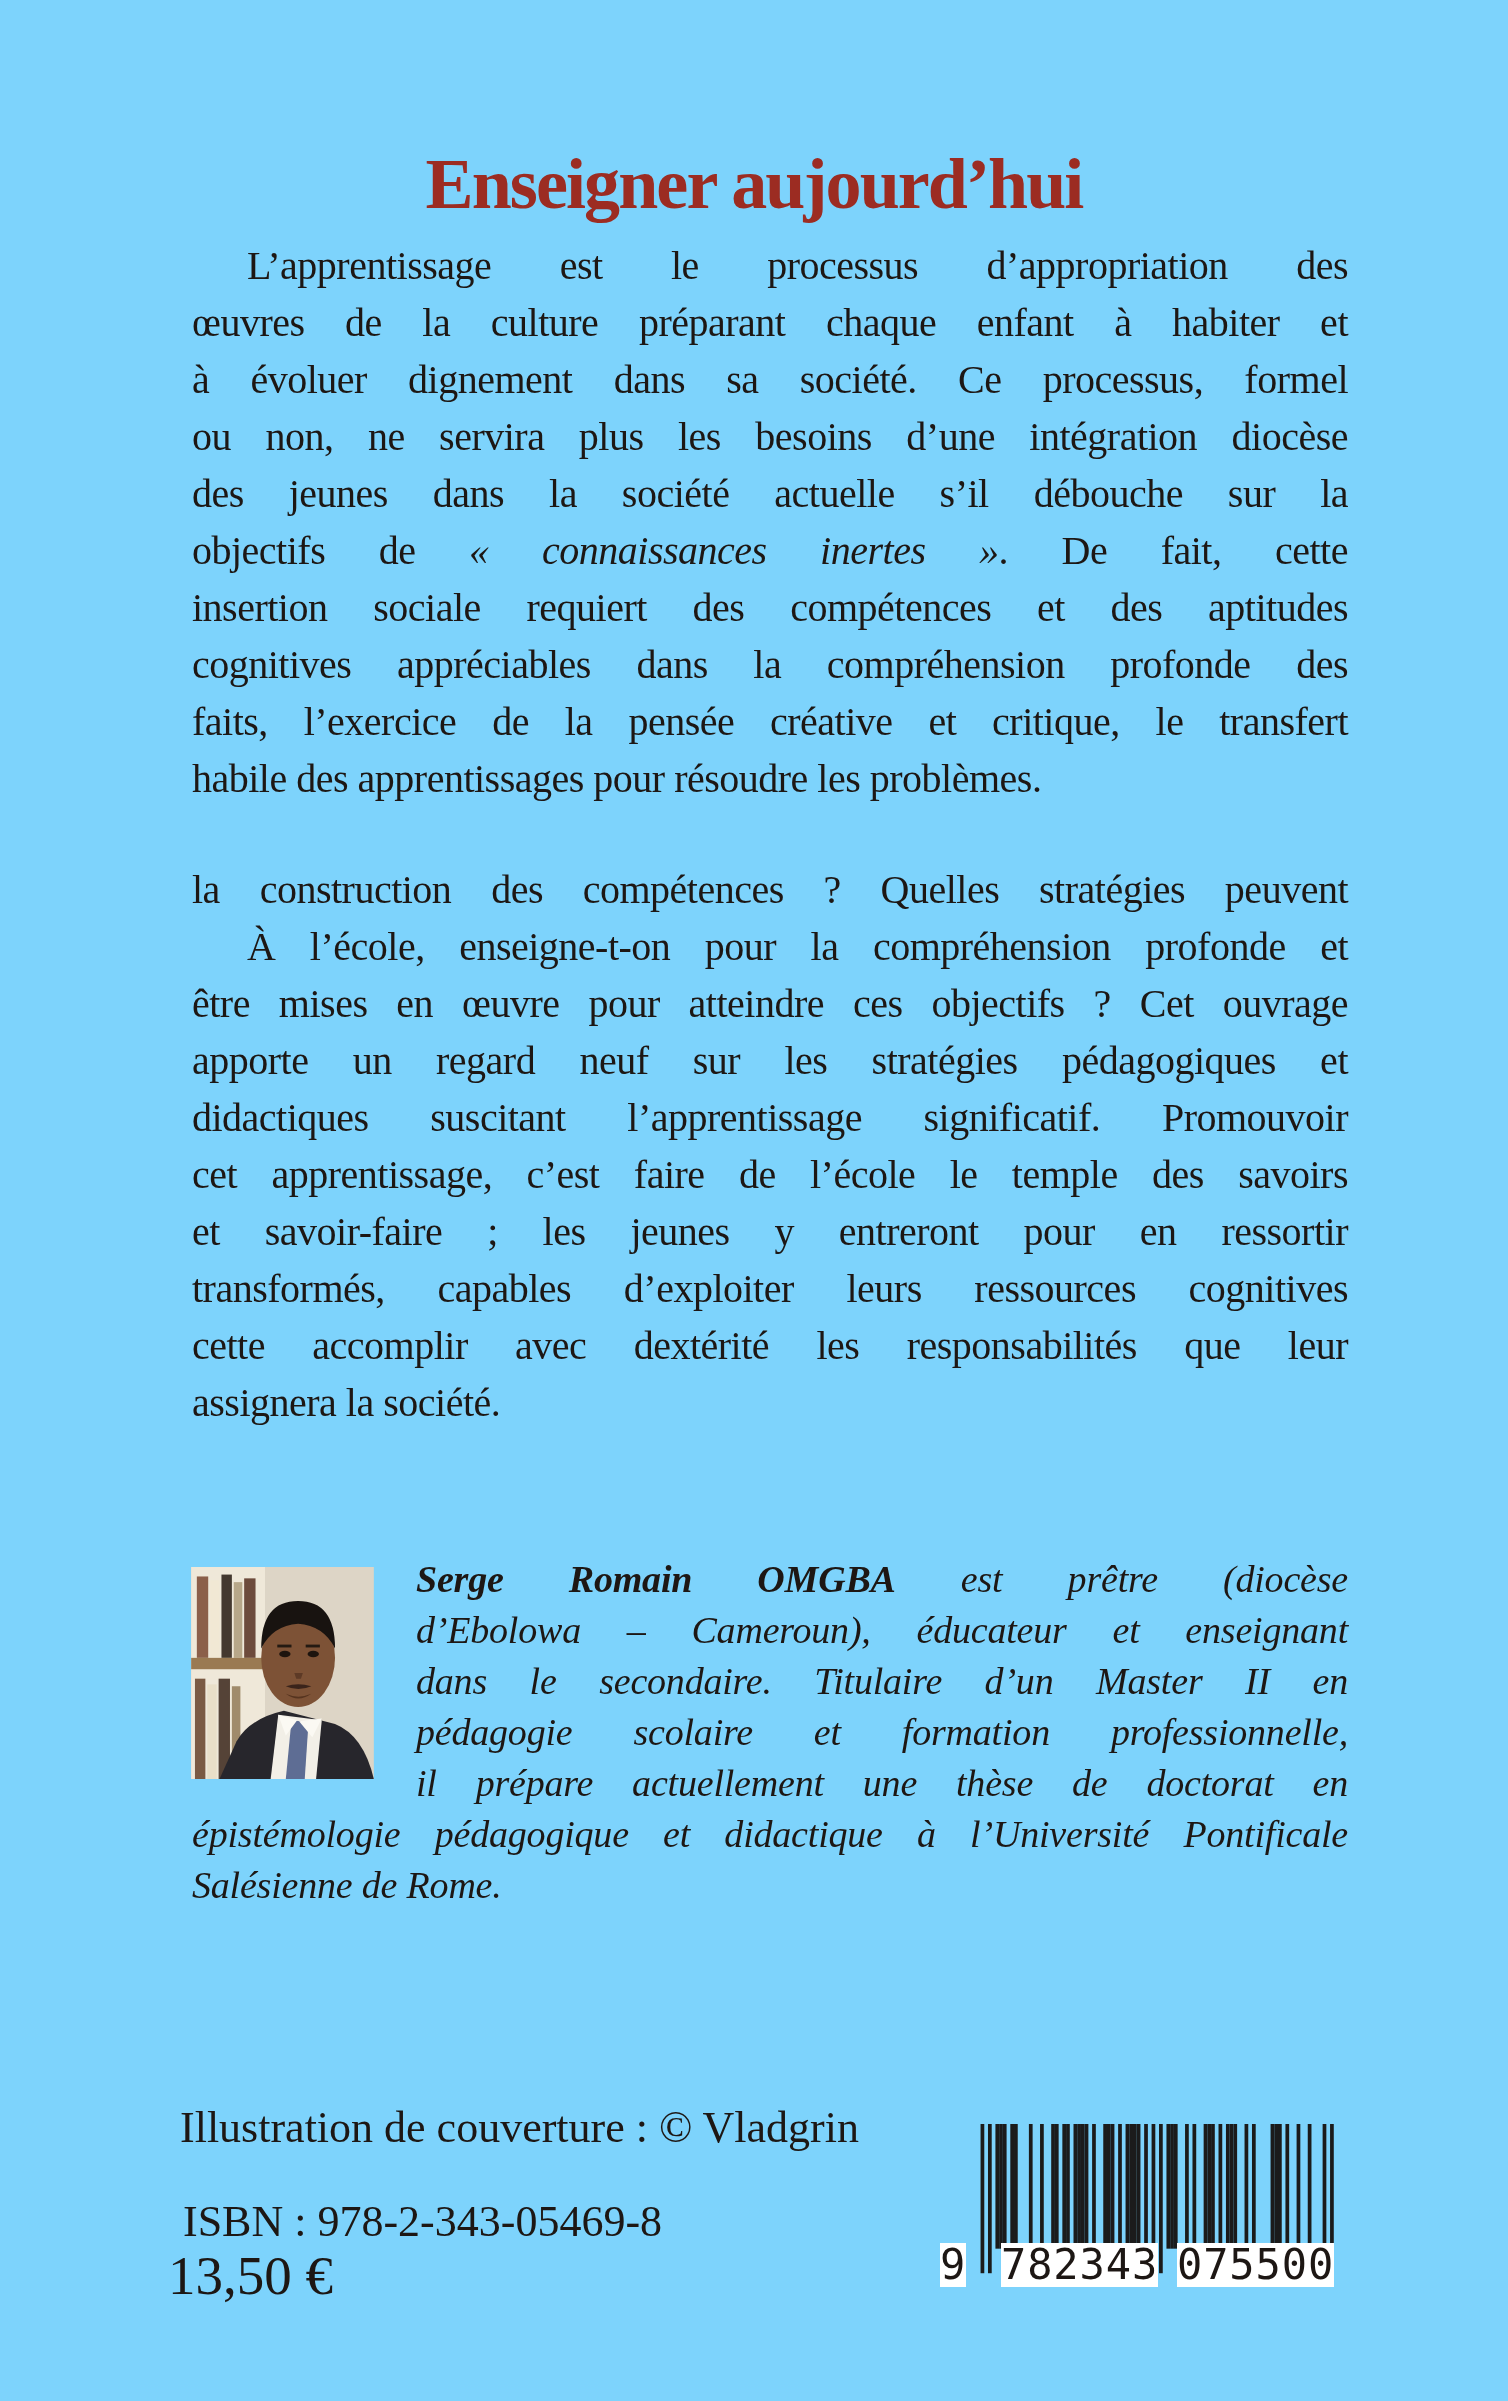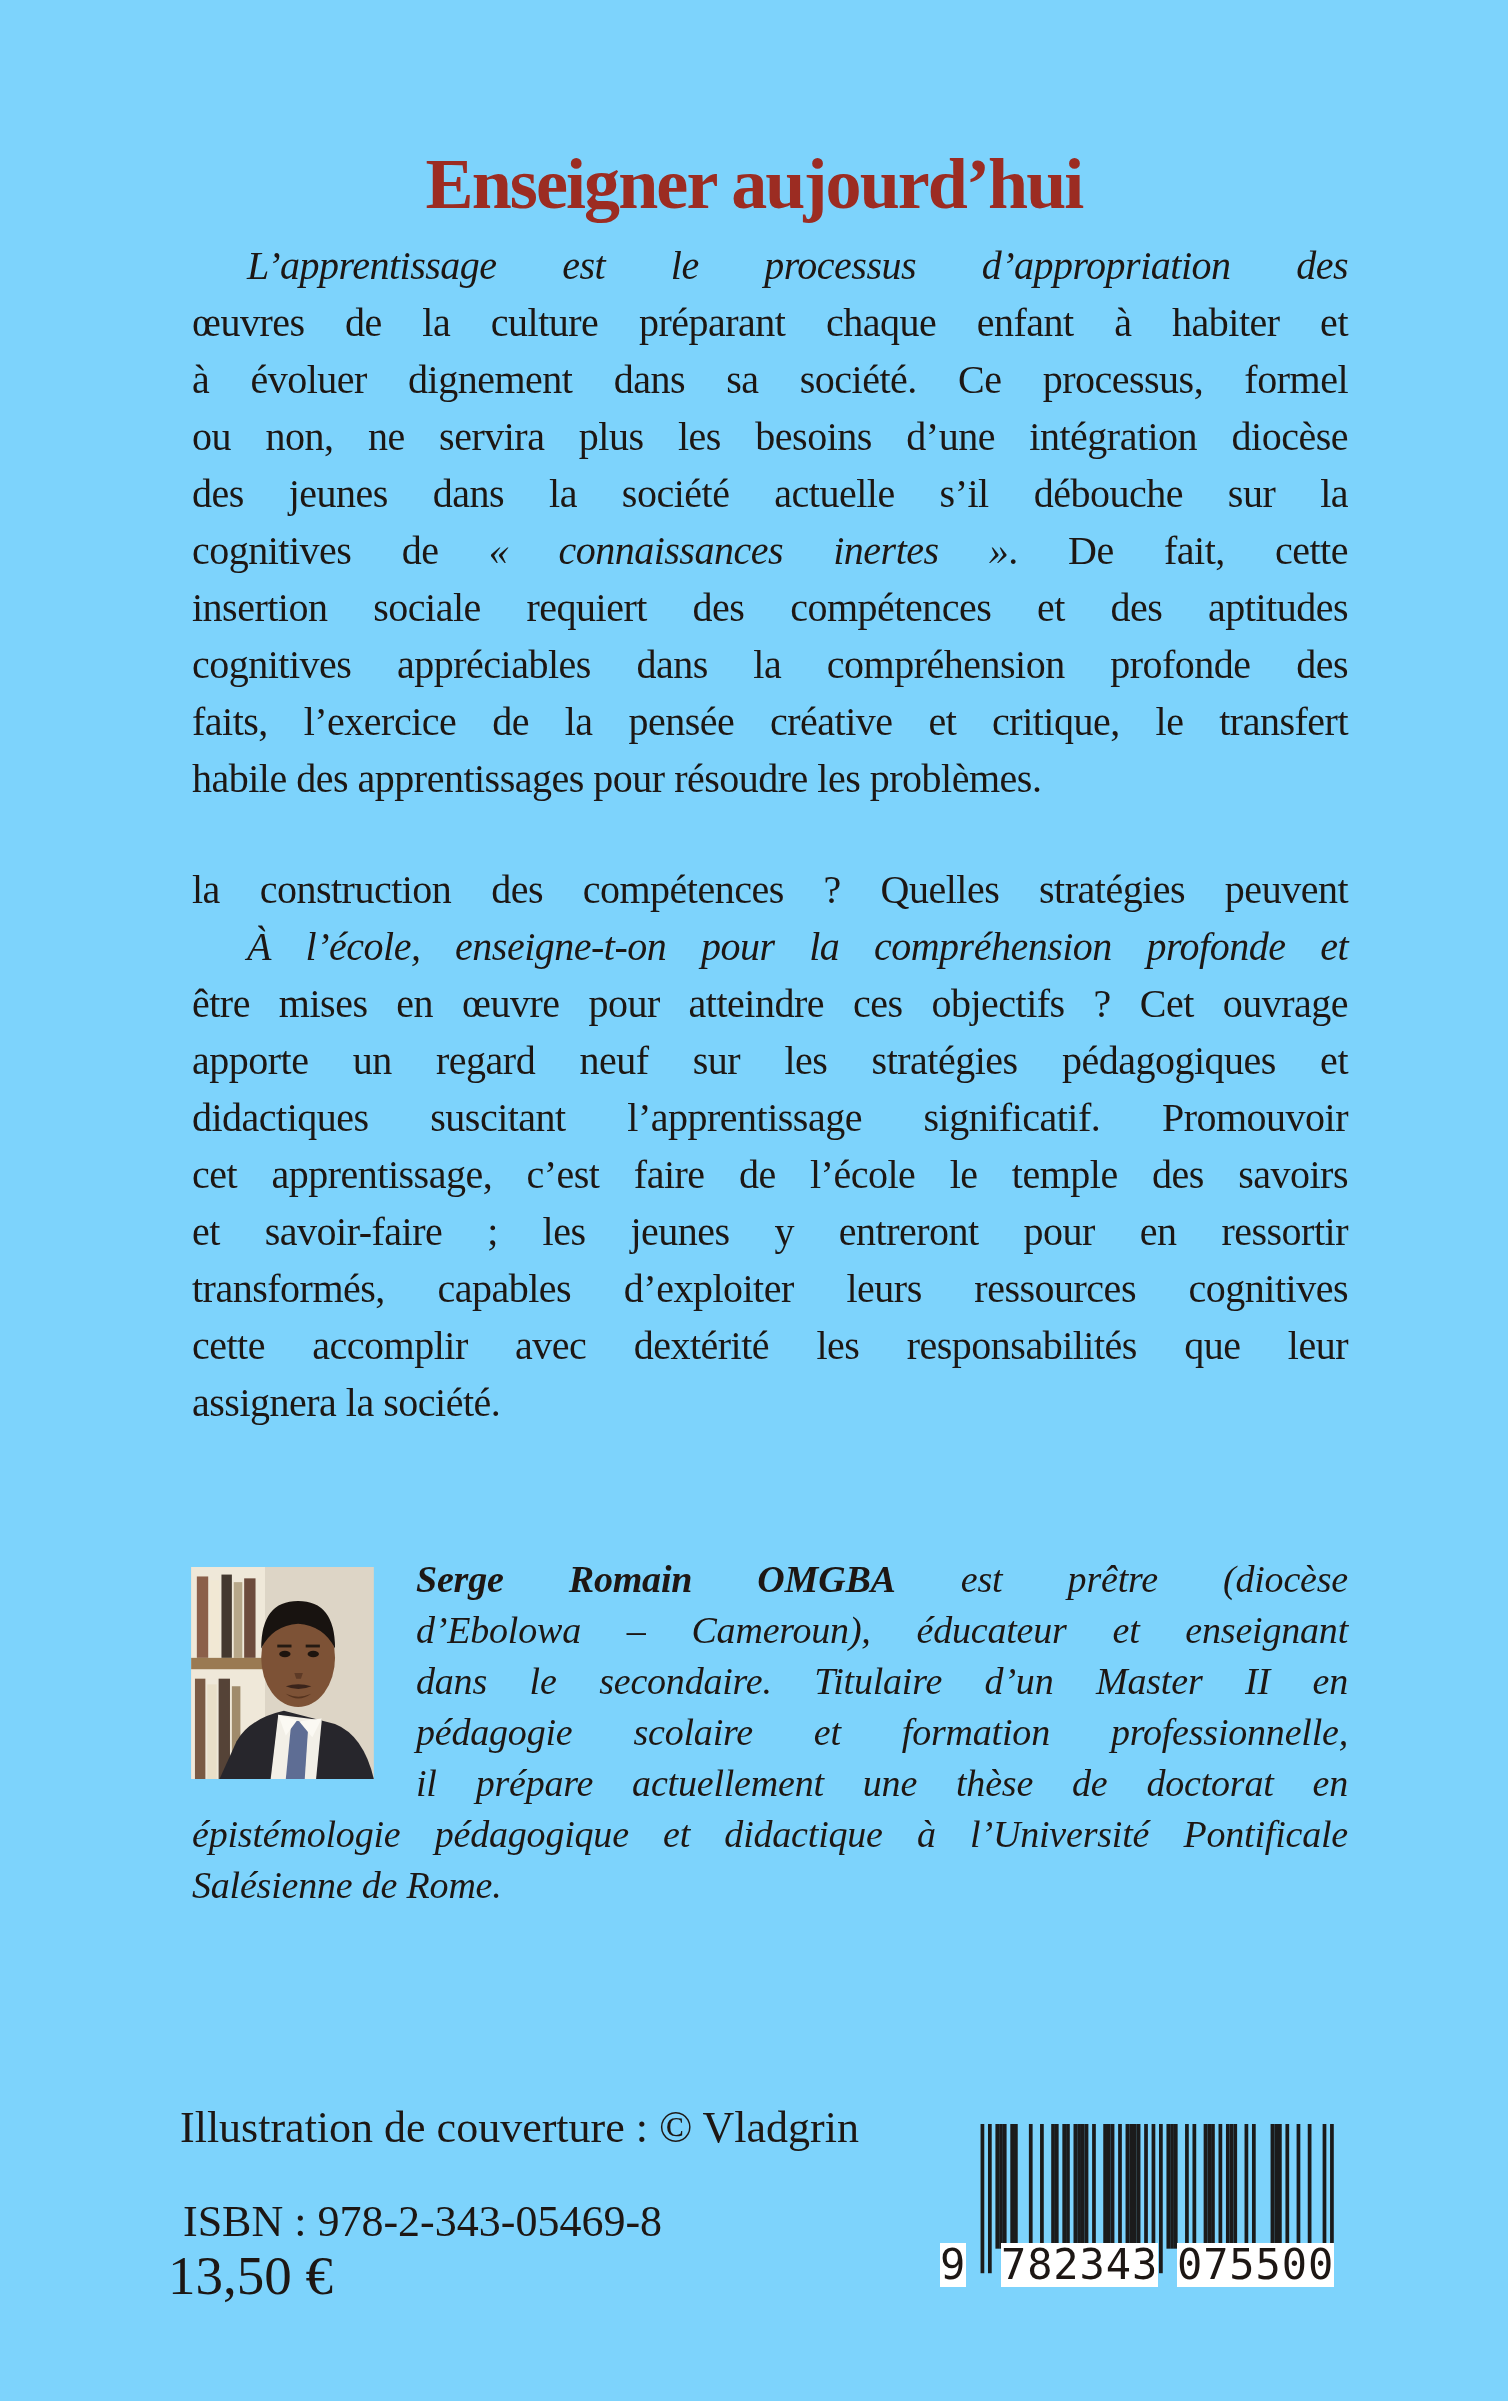--- a/index.html
+++ b/index.html
@@ -12,21 +12,21 @@
     position:absolute;left:176px;top:91px;width:1156px;height:91px;
     text-align:center;font-weight:bold;font-size:72px;line-height:91px;
     letter-spacing:-1.9px;
   }
   .para{position:absolute;left:192px;width:1156px;}
   .para .line{
     font-size:40px;line-height:57px;height:57px;letter-spacing:-0.5px;
     text-align:justify;text-align-last:justify;
   }
   .para .line.last{text-align-last:left;}
-  .para .line.indent{text-indent:55px;font-style:italic;}
+  .para .line.indent{text-indent:55px;}
   .it{font-style:italic;}
   .bd{font-weight:bold;}
   .bio-beside{position:absolute;left:416px;top:1554px;width:932px;}
   .bio-full{position:absolute;left:192px;top:1809px;width:1156px;}
   .bio-beside .line,.bio-full .line{
     font-style:italic;font-size:38px;line-height:51px;height:51px;
     text-align:justify;text-align-last:justify;letter-spacing:-0.2px;
   }
   .bio-full .line.last{text-align-last:left;}
   .photo{position:absolute;left:191px;top:1567px;width:183px;height:212px;}
@@ -50,21 +50,21 @@
 <div class="page" style="color: rgb(29, 23, 20);">
 
   <h1 class="title" style="color: rgb(156, 44, 34);">Enseigner aujourd’hui</h1>
 
   <div class="para" style="top:237px;">
       <div class="line indent"><span>L’apprentissage est le processus d’appropriation des</span></div>
       <div class="line"><span>œuvres de la culture préparant chaque enfant à habiter et</span></div>
       <div class="line"><span>à évoluer dignement dans sa société. Ce processus, formel</span></div>
       <div class="line"><span>ou non, ne servira plus les besoins d’une intégration diocèse</span></div>
       <div class="line"><span>des jeunes dans la société actuelle s’il débouche sur la</span></div>
-      <div class="line"><span>cognitives de </span><span class="it">« connaissances inertes »</span><span>. De fait, cette</span></div>
+      <div class="line"><span>objectifs de </span><span class="it">« connaissances inertes »</span><span>. De fait, cette</span></div>
       <div class="line"><span>insertion sociale requiert des compétences et des aptitudes</span></div>
       <div class="line"><span>cognitives appréciables dans la compréhension profonde des</span></div>
       <div class="line"><span>faits, l’exercice de la pensée créative et critique, le transfert</span></div>
       <div class="line last"><span>habile des apprentissages pour résoudre les problèmes.</span></div>
     </div>
   <div class="para" style="top:861px;">
       <div class="line"><span>la construction des compétences ? Quelles stratégies peuvent</span></div>
       <div class="line indent"><span>À l’école, enseigne-t-on pour la compréhension profonde et</span></div>
       <div class="line"><span>être mises en œuvre pour atteindre ces objectifs ? Cet ouvrage</span></div>
       <div class="line"><span>apporte un regard neuf sur les stratégies pédagogiques et</span></div>

